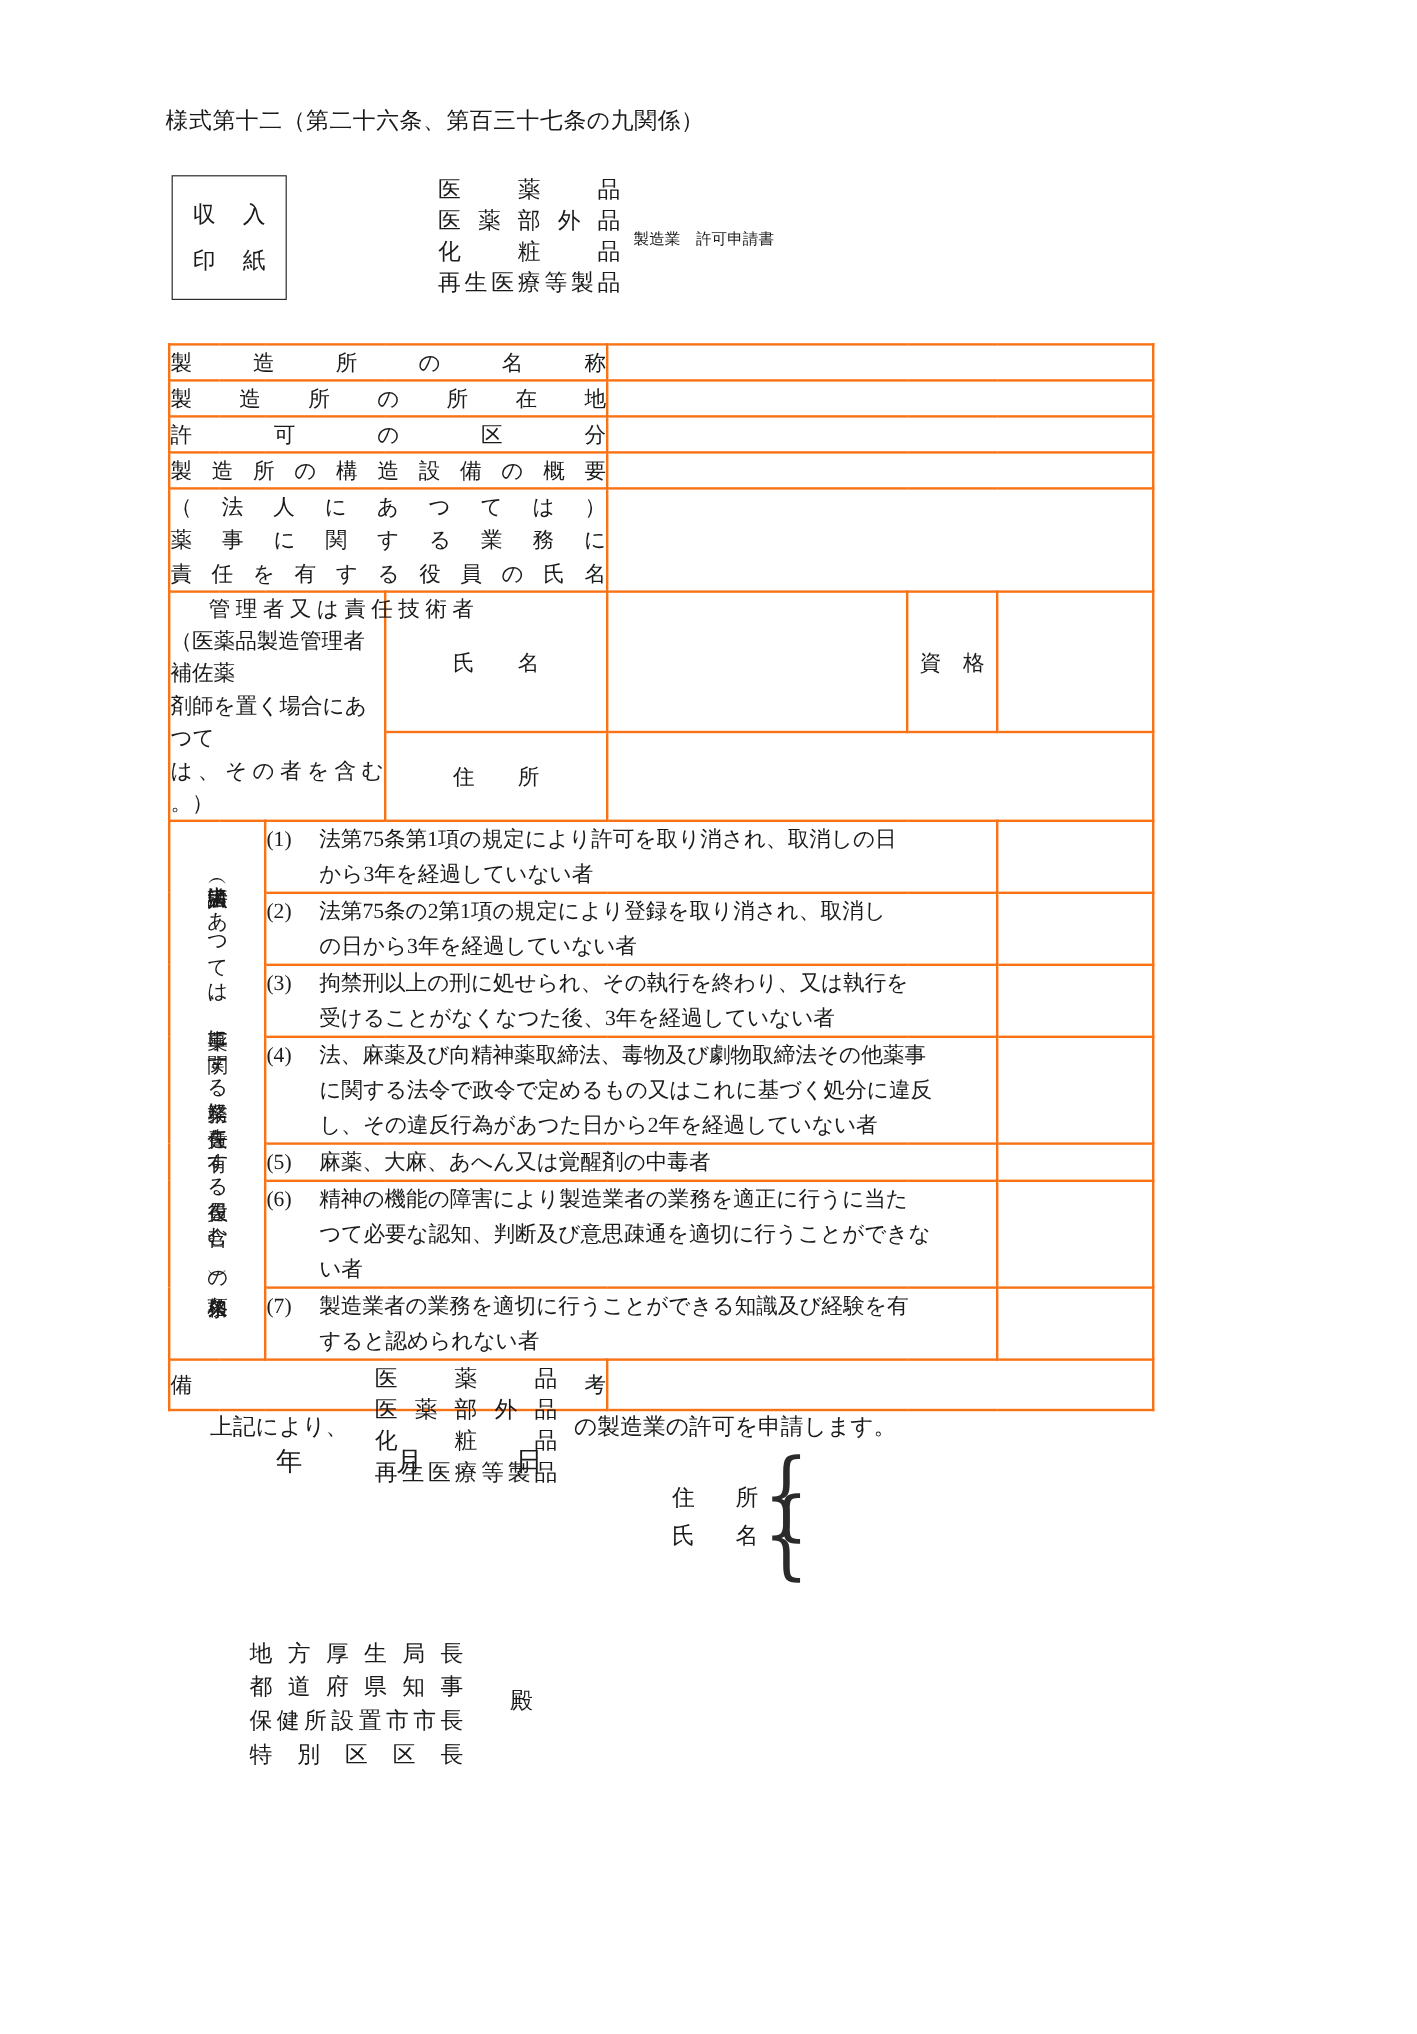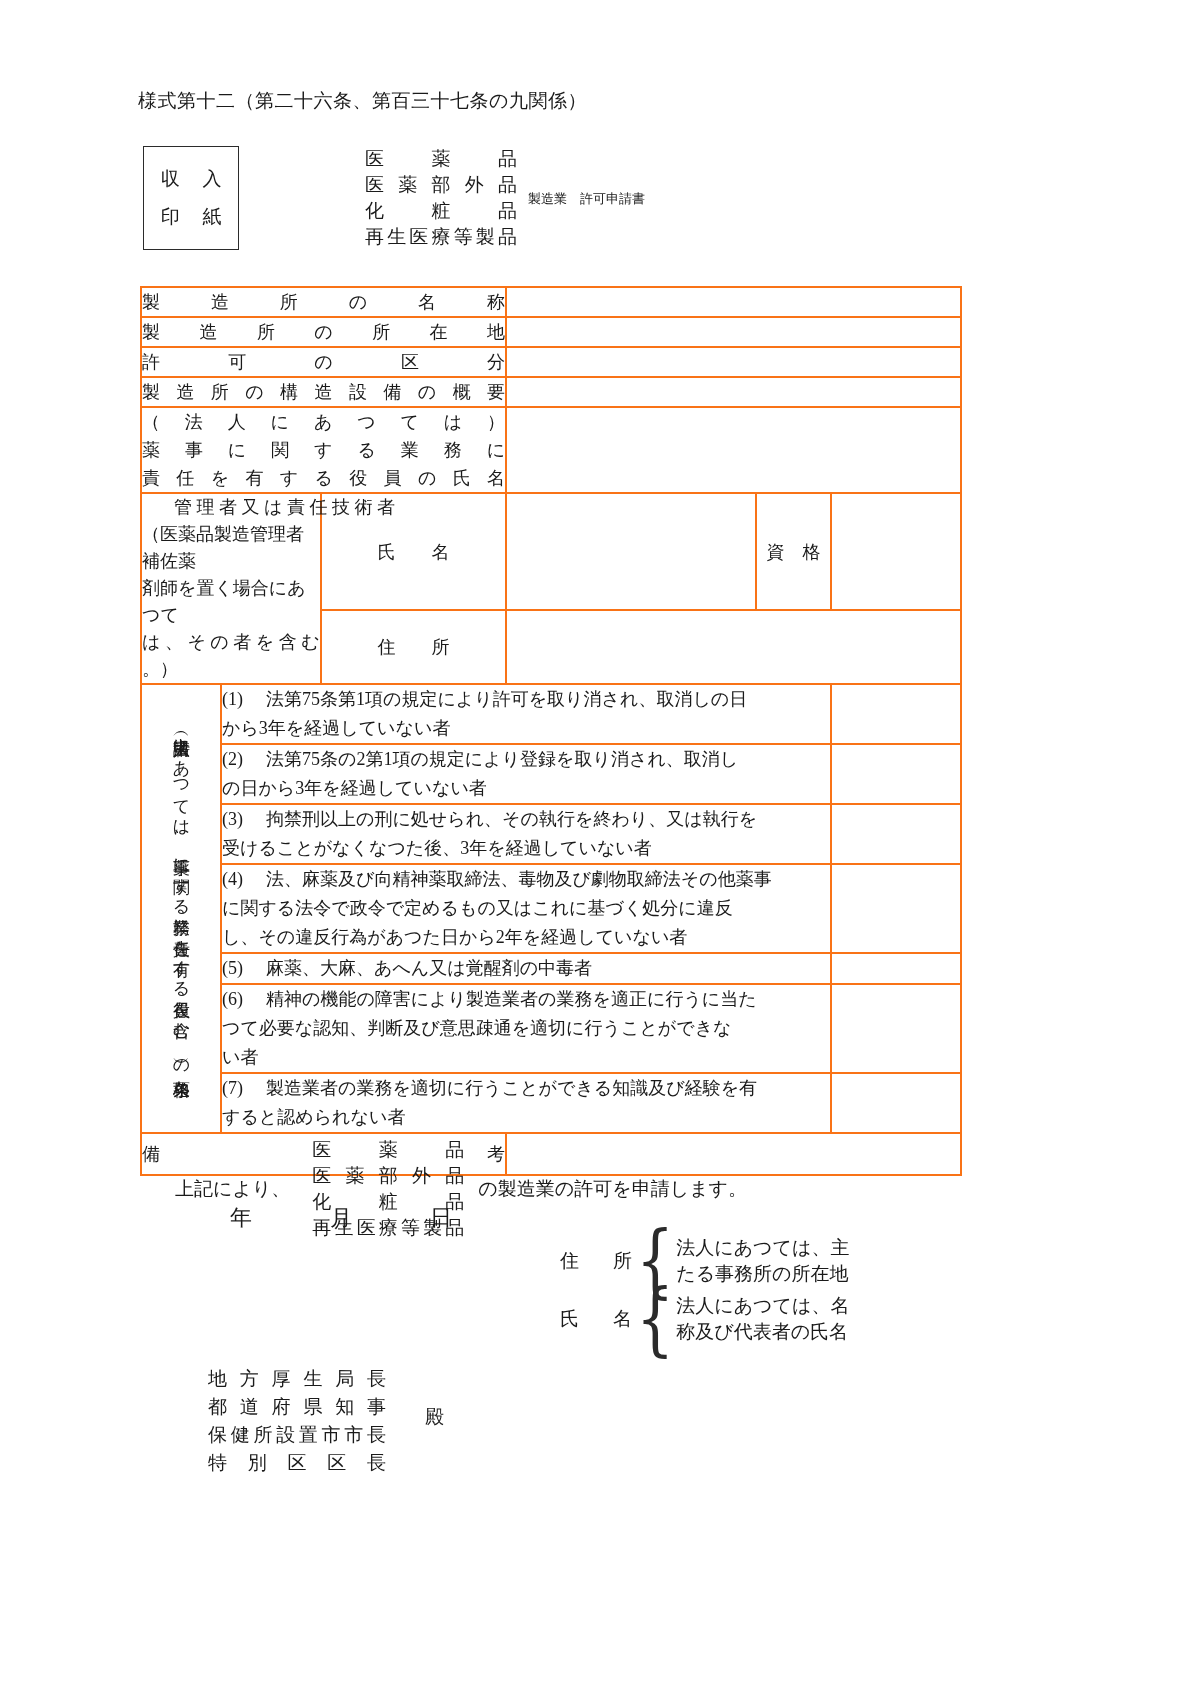--- a/index.html
+++ b/index.html
@@ -144,20 +144,21 @@
     padding: 6px 8px 6px 10px;
     font-size: 18px;
     line-height: 29px;
   }
   .clause .num {
     float: left;
     width: 44px;
   }
   .clause .txt {
     display: block;
+    margin-left: 44px;
     text-align: left;
   }
 
   
   .lower {
     position: absolute;
     left: 0;
     top: 1085px;
     width: 1181px;
   }
@@ -415,32 +416,24 @@
       <span class="apply-post">の製造業の許可を申請します。</span>
     </div>
   </div>
 
   <div class="date-line">年　月　日</div>
 
   <div class="sig-block">
     <div class="sig-row">
       <span class="sig-label">住　所</span>
       <span class="brace">{</span>
-      <span>
-        <div class="sig-note">法人にあつては、主</div>
-        <div class="sig-note">たる事務所の所在地</div>
-      </span>
     </div>
     <div class="sig-row">
       <span class="sig-label">氏　名</span>
       <span class="brace">{</span>
-      <span>
-        <div class="sig-note">法人にあつては、名</div>
-        <div class="sig-note">称及び代表者の氏名</div>
-      </span>
     </div>
   </div>
 
   <div class="addressee">
     <div class="ad">地 方 厚 生 局 長</div>
     <div class="ad">都 道 府 県 知 事</div>
     <div class="ad">保健所設置市市長</div>
     <div class="ad">特 別 区 区 長</div>
   </div>
   <div class="dono">殿</div>

